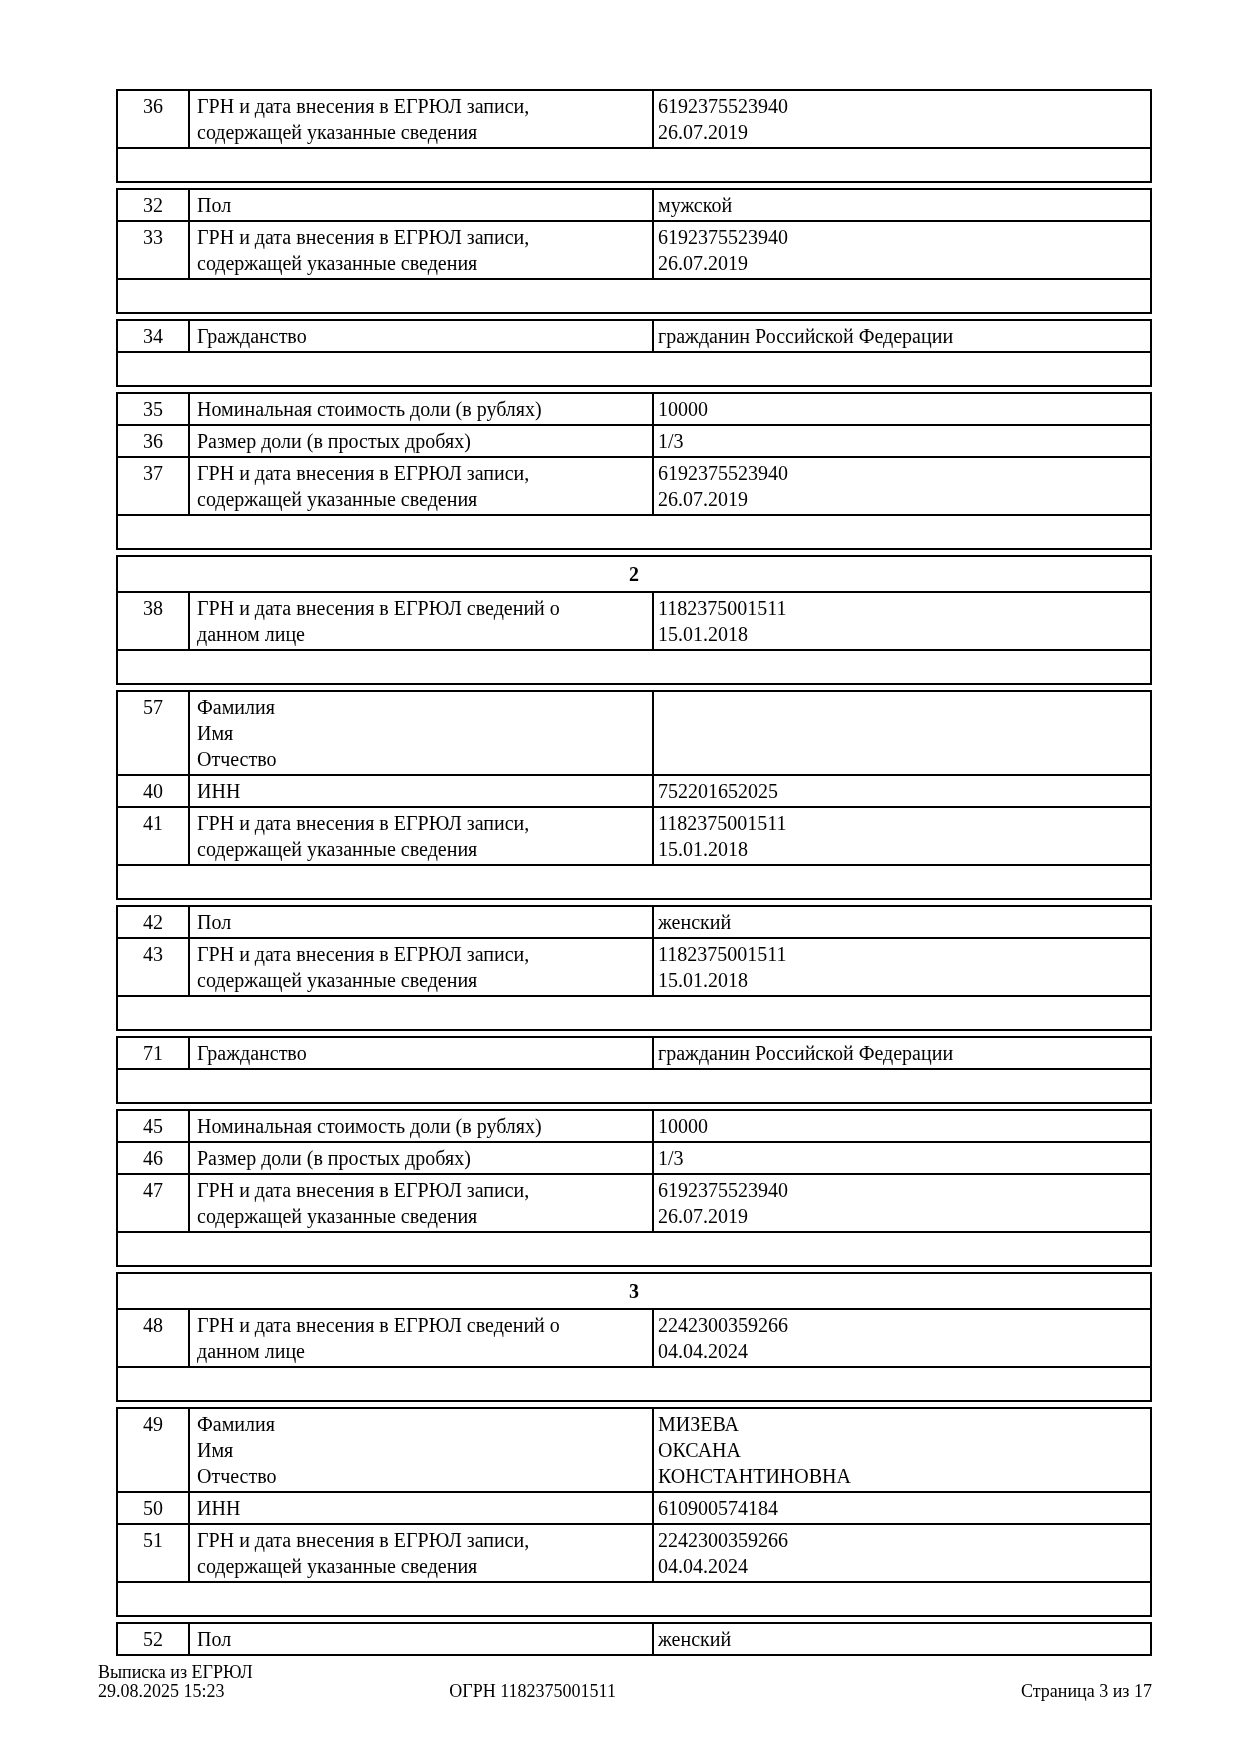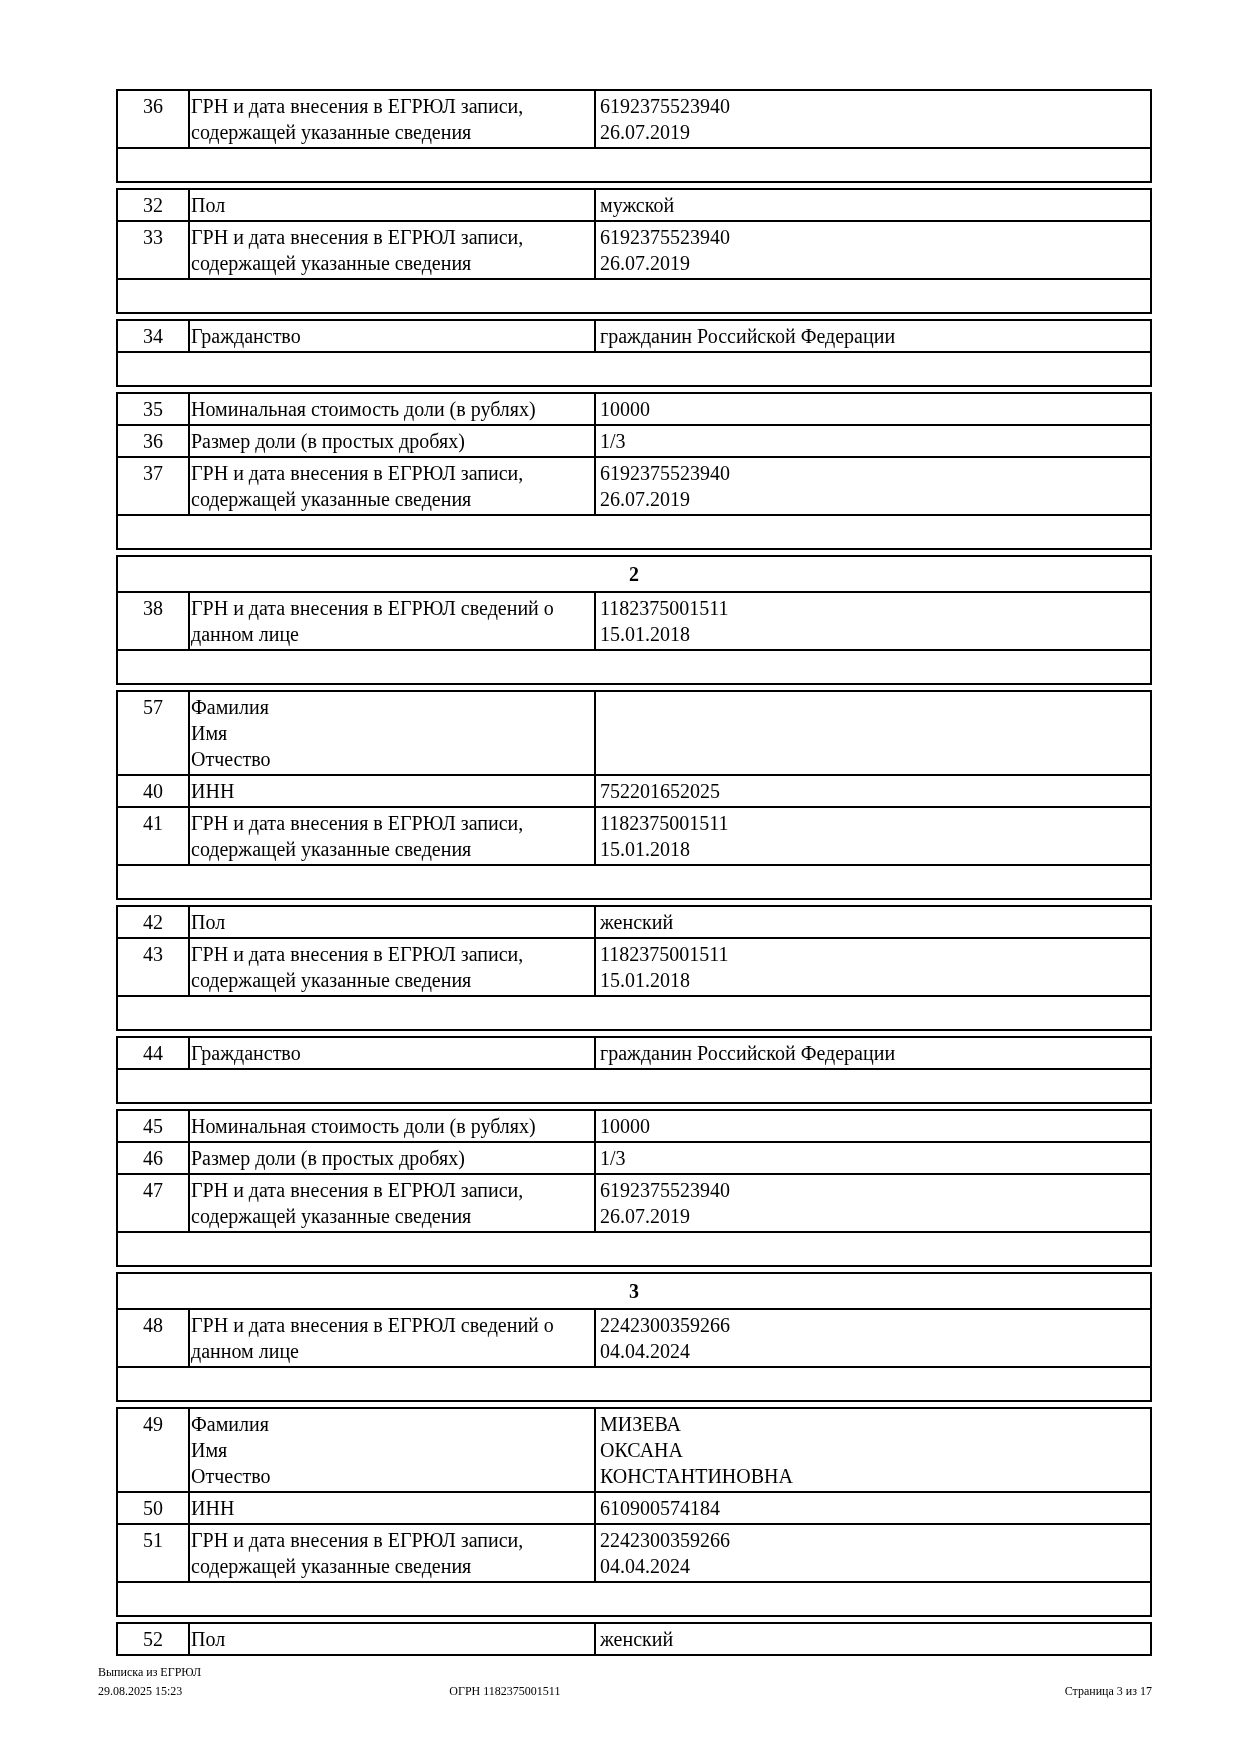--- a/index.html
+++ b/index.html
@@ -47,23 +47,23 @@
     box-sizing: border-box;
     white-space: pre-line;
   }
   .cell-num {
     width: 72px;
     border-right: 2px solid #000000;
     text-align: center;
     flex: none;
   }
   .cell-label {
-    width: 406px;
+    width: 464px;
     border-right: 2px solid #000000;
-    padding-left: 1px;
+    padding-left: 7px;
     flex: none;
   }
   .cell-value {
     flex: 1;
     padding-left: 4px;
   }
   .spacer {
     height: 32px;
     border-left: 2px solid #000000;
     border-right: 2px solid #000000;
@@ -72,21 +72,21 @@
     margin-bottom: 5px;
   }
   .footer {
     position: absolute;
     left: 98px;
     right: 88px;
     top: 1663px;
     display: flex;
     justify-content: space-between;
     align-items: flex-end;
-    font-size: 12px;
+    font-size: 18px;
     line-height: 19px;
   }
   .footer-left { flex: 1; text-align: left; }
   .footer-center { flex: 1; text-align: left; }
   .footer-right { flex: 1; text-align: right; }
 </style>
 </head>
 <body>
 
 <div class="table-area">
@@ -185,21 +185,21 @@
         <div class="cell cell-num">43</div>
         <div class="cell cell-label">ГРН и дата внесения в ЕГРЮЛ записи,
 содержащей указанные сведения</div>
         <div class="cell cell-value">1182375001511
 15.01.2018</div>
       </div>
     </div>
     <div class="spacer"></div>
     <div class="group">
       <div class="row">
-        <div class="cell cell-num">44</div>
+        <div class="cell cell-num">71</div>
         <div class="cell cell-label">Гражданство</div>
         <div class="cell cell-value">гражданин Российской Федерации</div>
       </div>
     </div>
     <div class="spacer"></div>
     <div class="group">
       <div class="row">
         <div class="cell cell-num">45</div>
         <div class="cell cell-label">Номинальная стоимость доли (в рублях)</div>
         <div class="cell cell-value">10000</div>

